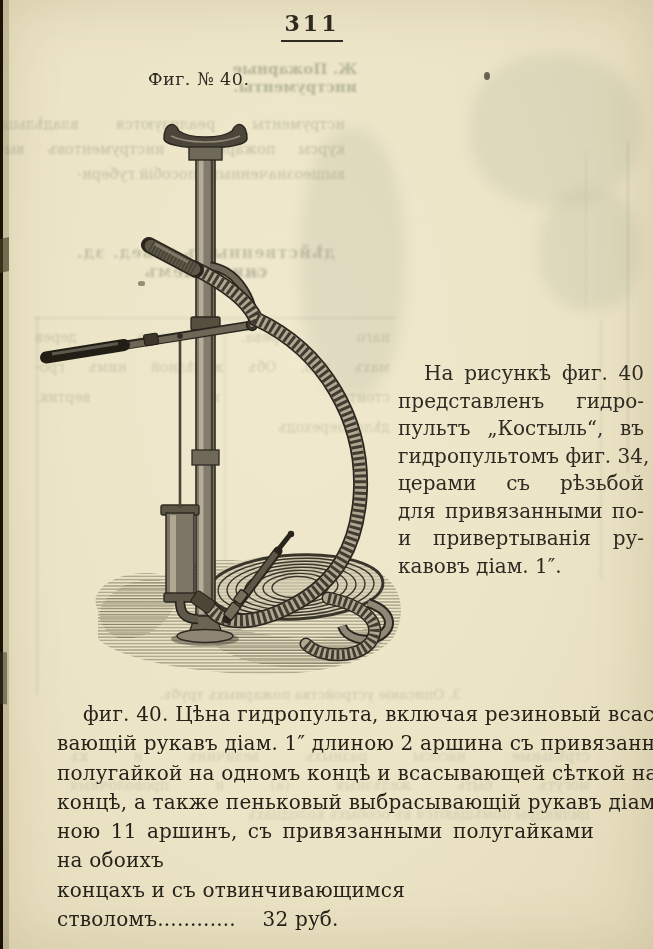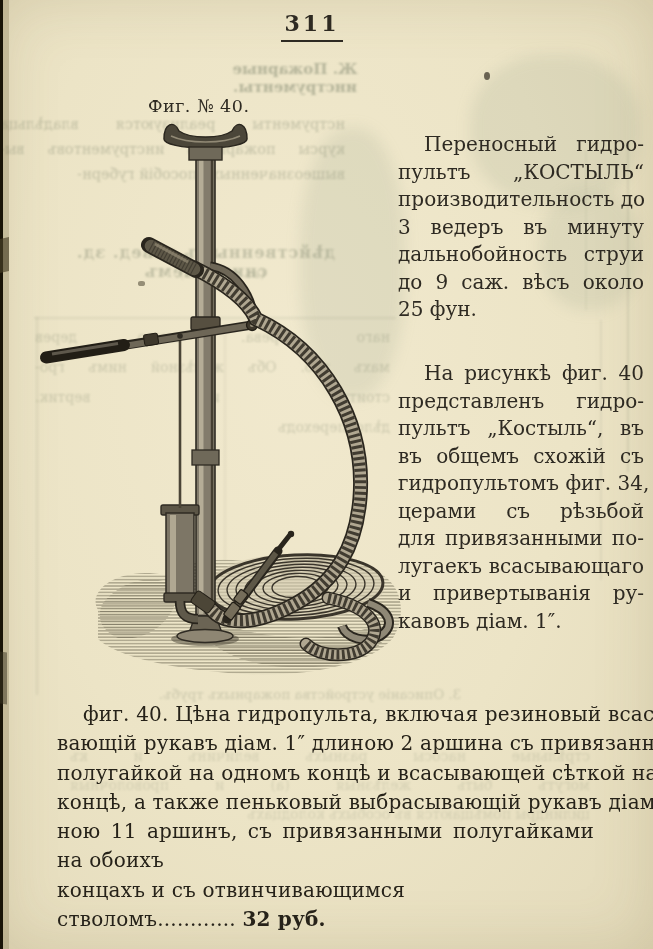--- a/index.html
+++ b/index.html
@@ -23,30 +23,30 @@
   .b-op5{opacity:.5;} .b-op38{opacity:.38;} .b-op30{opacity:.30;} .b-op22{opacity:.22;}
   .bleed .tline{text-align:justify;text-align-last:justify;}
   .ghost-blob{position:absolute;z-index:1;background:rgba(145,155,130,.16);filter:blur(7px);border-radius:45%;}
   .gline{position:absolute;z-index:1;background:rgba(130,140,112,.30);filter:blur(.8px);}
   
   .page-number{
     position:absolute;left:281px;top:10px;width:62px;z-index:2;
     font-size:22px;font-weight:bold;letter-spacing:3px;text-align:center;
     border-bottom:2.5px solid #2e2a22;padding-bottom:4px;
   }
-  .fig-caption{position:absolute;left:148px;top:96px;z-index:2;font-size:17.5px;letter-spacing:.5px;}
+  .fig-caption{position:absolute;left:148px;top:69px;z-index:2;font-size:17.5px;letter-spacing:.5px;}
   .col-right{position:absolute;left:398px;width:246px;z-index:2;font-size:20px;line-height:27.5px;}
   .col-right.p1{top:131px;}
   .col-right.p2{top:360px;}
   .tline{text-align:justify;text-align-last:justify;white-space:nowrap;}
   .tline.last{text-align-last:auto;white-space:normal;}
   .para .tline:first-child{text-indent:26px;}
   .bottom-para{position:absolute;left:57px;top:700px;width:537px;z-index:2;font-size:20px;line-height:29.3px;letter-spacing:.2px;color:#262219;}
   .final-line{text-align:left;}
-  .final-line .price{font-weight:bold;}
+  .final-line .price{font-weight:normal;margin-left:20px;}
   svg.illu{position:absolute;left:28px;top:98px;z-index:2;}
 </style>
 </head>
 <body>
 
 <div class="page">
 
   <div class="ghost-blob" style="left:300px;top:128px;width:105px;height:270px;"></div>
   <div class="ghost-blob" style="left:470px;top:55px;width:170px;height:150px;"></div>
   <div class="ghost-blob" style="left:540px;top:190px;width:100px;height:120px;"></div>
@@ -167,38 +167,27 @@
     <line x1="127" y1="146" x2="160" y2="164" stroke="#968d76" stroke-width="3" opacity="0.7"></line>
 
     <line x1="199" y1="521" x2="250" y2="453" stroke="#29251d" stroke-width="9" stroke-linecap="round"></line>
     <line x1="202" y1="517" x2="248" y2="455" stroke="#5d5747" stroke-width="5.5"></line>
     <line x1="250" y1="452" x2="261" y2="438" stroke="#29251d" stroke-width="5" stroke-linecap="round"></line>
     <circle cx="263" cy="436" r="3.2" fill="#29251d"></circle>
     <rect x="196" y="508" width="16" height="10" rx="2" transform="rotate(-53 204 513)" fill="#756d5a" stroke="#221e16" stroke-width="1.2"></rect>
     <rect x="206" y="495" width="13" height="9" rx="2" transform="rotate(-53 212 499)" fill="#756d5a" stroke="#221e16" stroke-width="1.2"></rect>
   </svg>
 
-  <div class="col-right p1 para">
-      <div class="tline">Переносный гидро-</div>
-      <div class="tline">пультъ „КОСТЫЛЬ“</div>
-      <div class="tline">производительность до</div>
-      <div class="tline">3 ведеръ въ минуту</div>
-      <div class="tline">дальнобойность струи</div>
-      <div class="tline">до 9 саж. вѣсъ около</div>
-      <div class="tline last">25 фун.</div>
-    </div>
   <div class="col-right p2 para">
       <div class="tline">На рисункѣ фиг. 40</div>
       <div class="tline">представленъ гидро-</div>
       <div class="tline">пультъ „Костыль“, въ</div>
-      <div class="tline">въ общемъ схожій съ</div>
       <div class="tline">гидропультомъ фиг. 34,</div>
       <div class="tline">церами съ рѣзьбой</div>
       <div class="tline">для привязанными по-</div>
-      <div class="tline">лугаекъ всасывающаго</div>
       <div class="tline">и привертыванія ру-</div>
       <div class="tline last">кавовъ діам. 1″.</div>
     </div>
 
   <div class="bottom-para para">
     <div>
         <div class="tline">фиг. 40. Цѣна гидропульта, включая резиновый всасы-</div>
         <div class="tline">вающій рукавъ діам. 1″ длиною 2 аршина съ привязанными</div>
         <div class="tline">полугайкой на одномъ концѣ и всасывающей сѣткой на другомъ</div>
         <div class="tline">концѣ, а также пеньковый выбрасывающій рукавъ діам. 1″ дли-</div>

